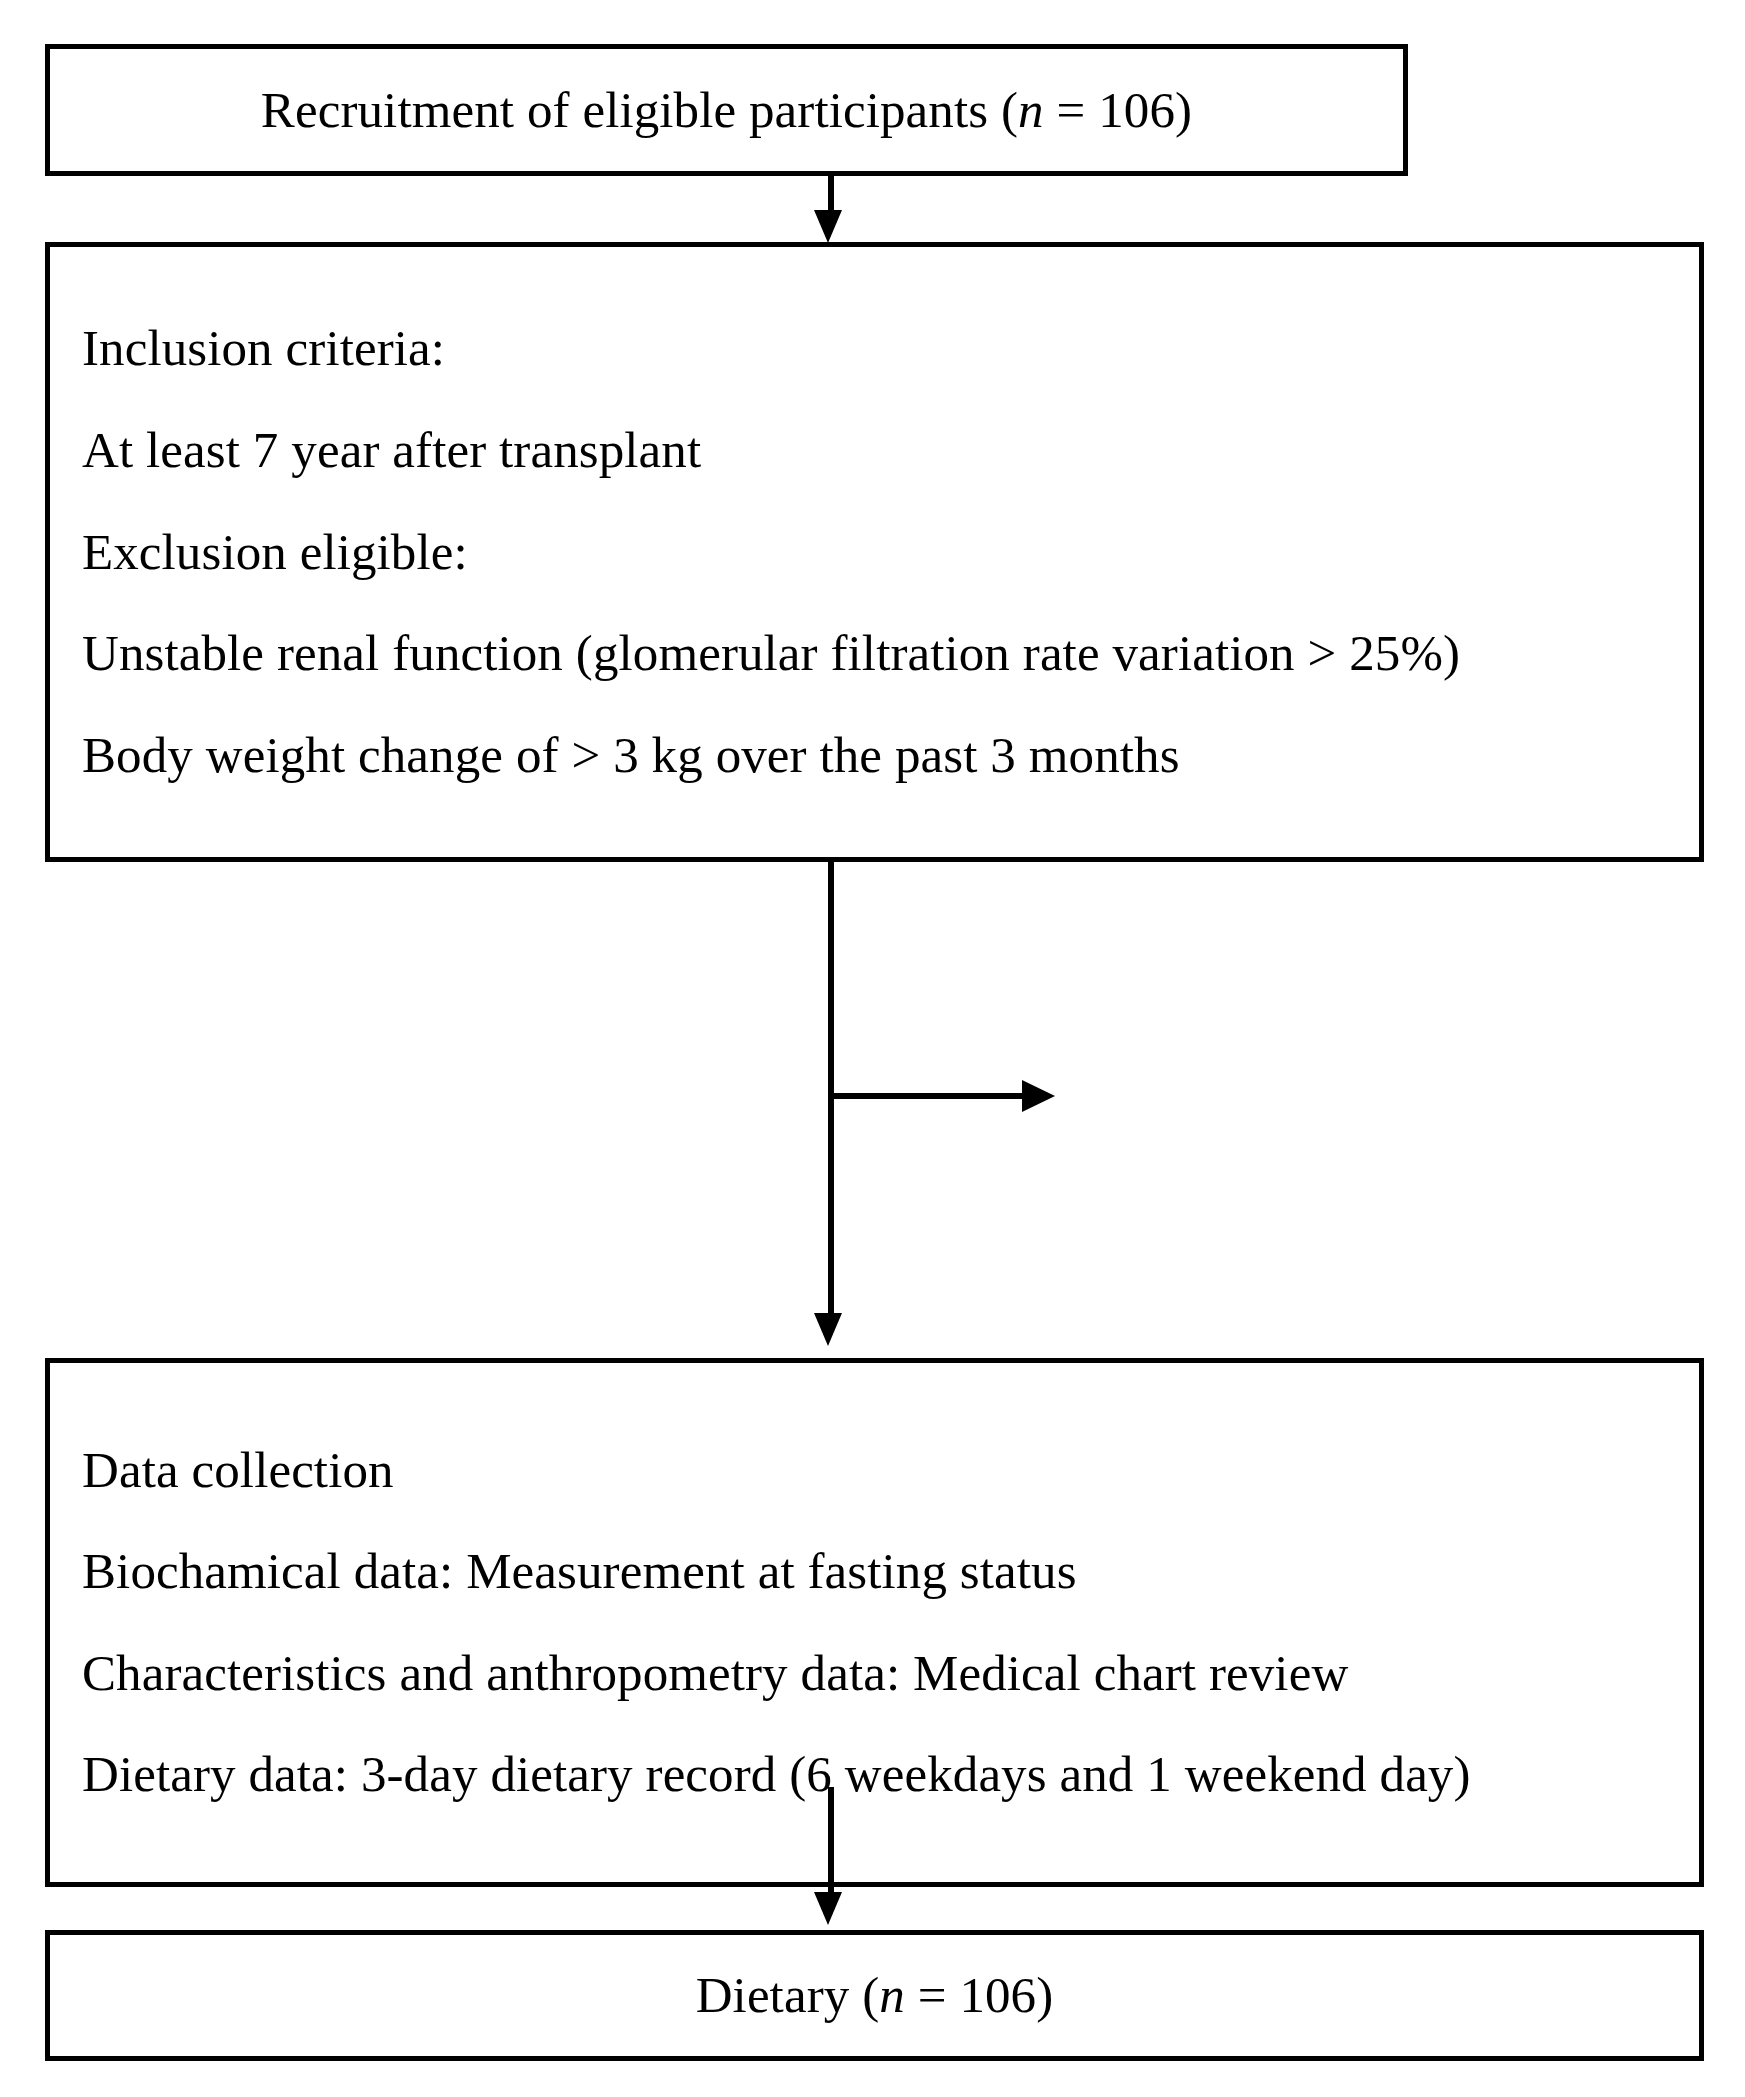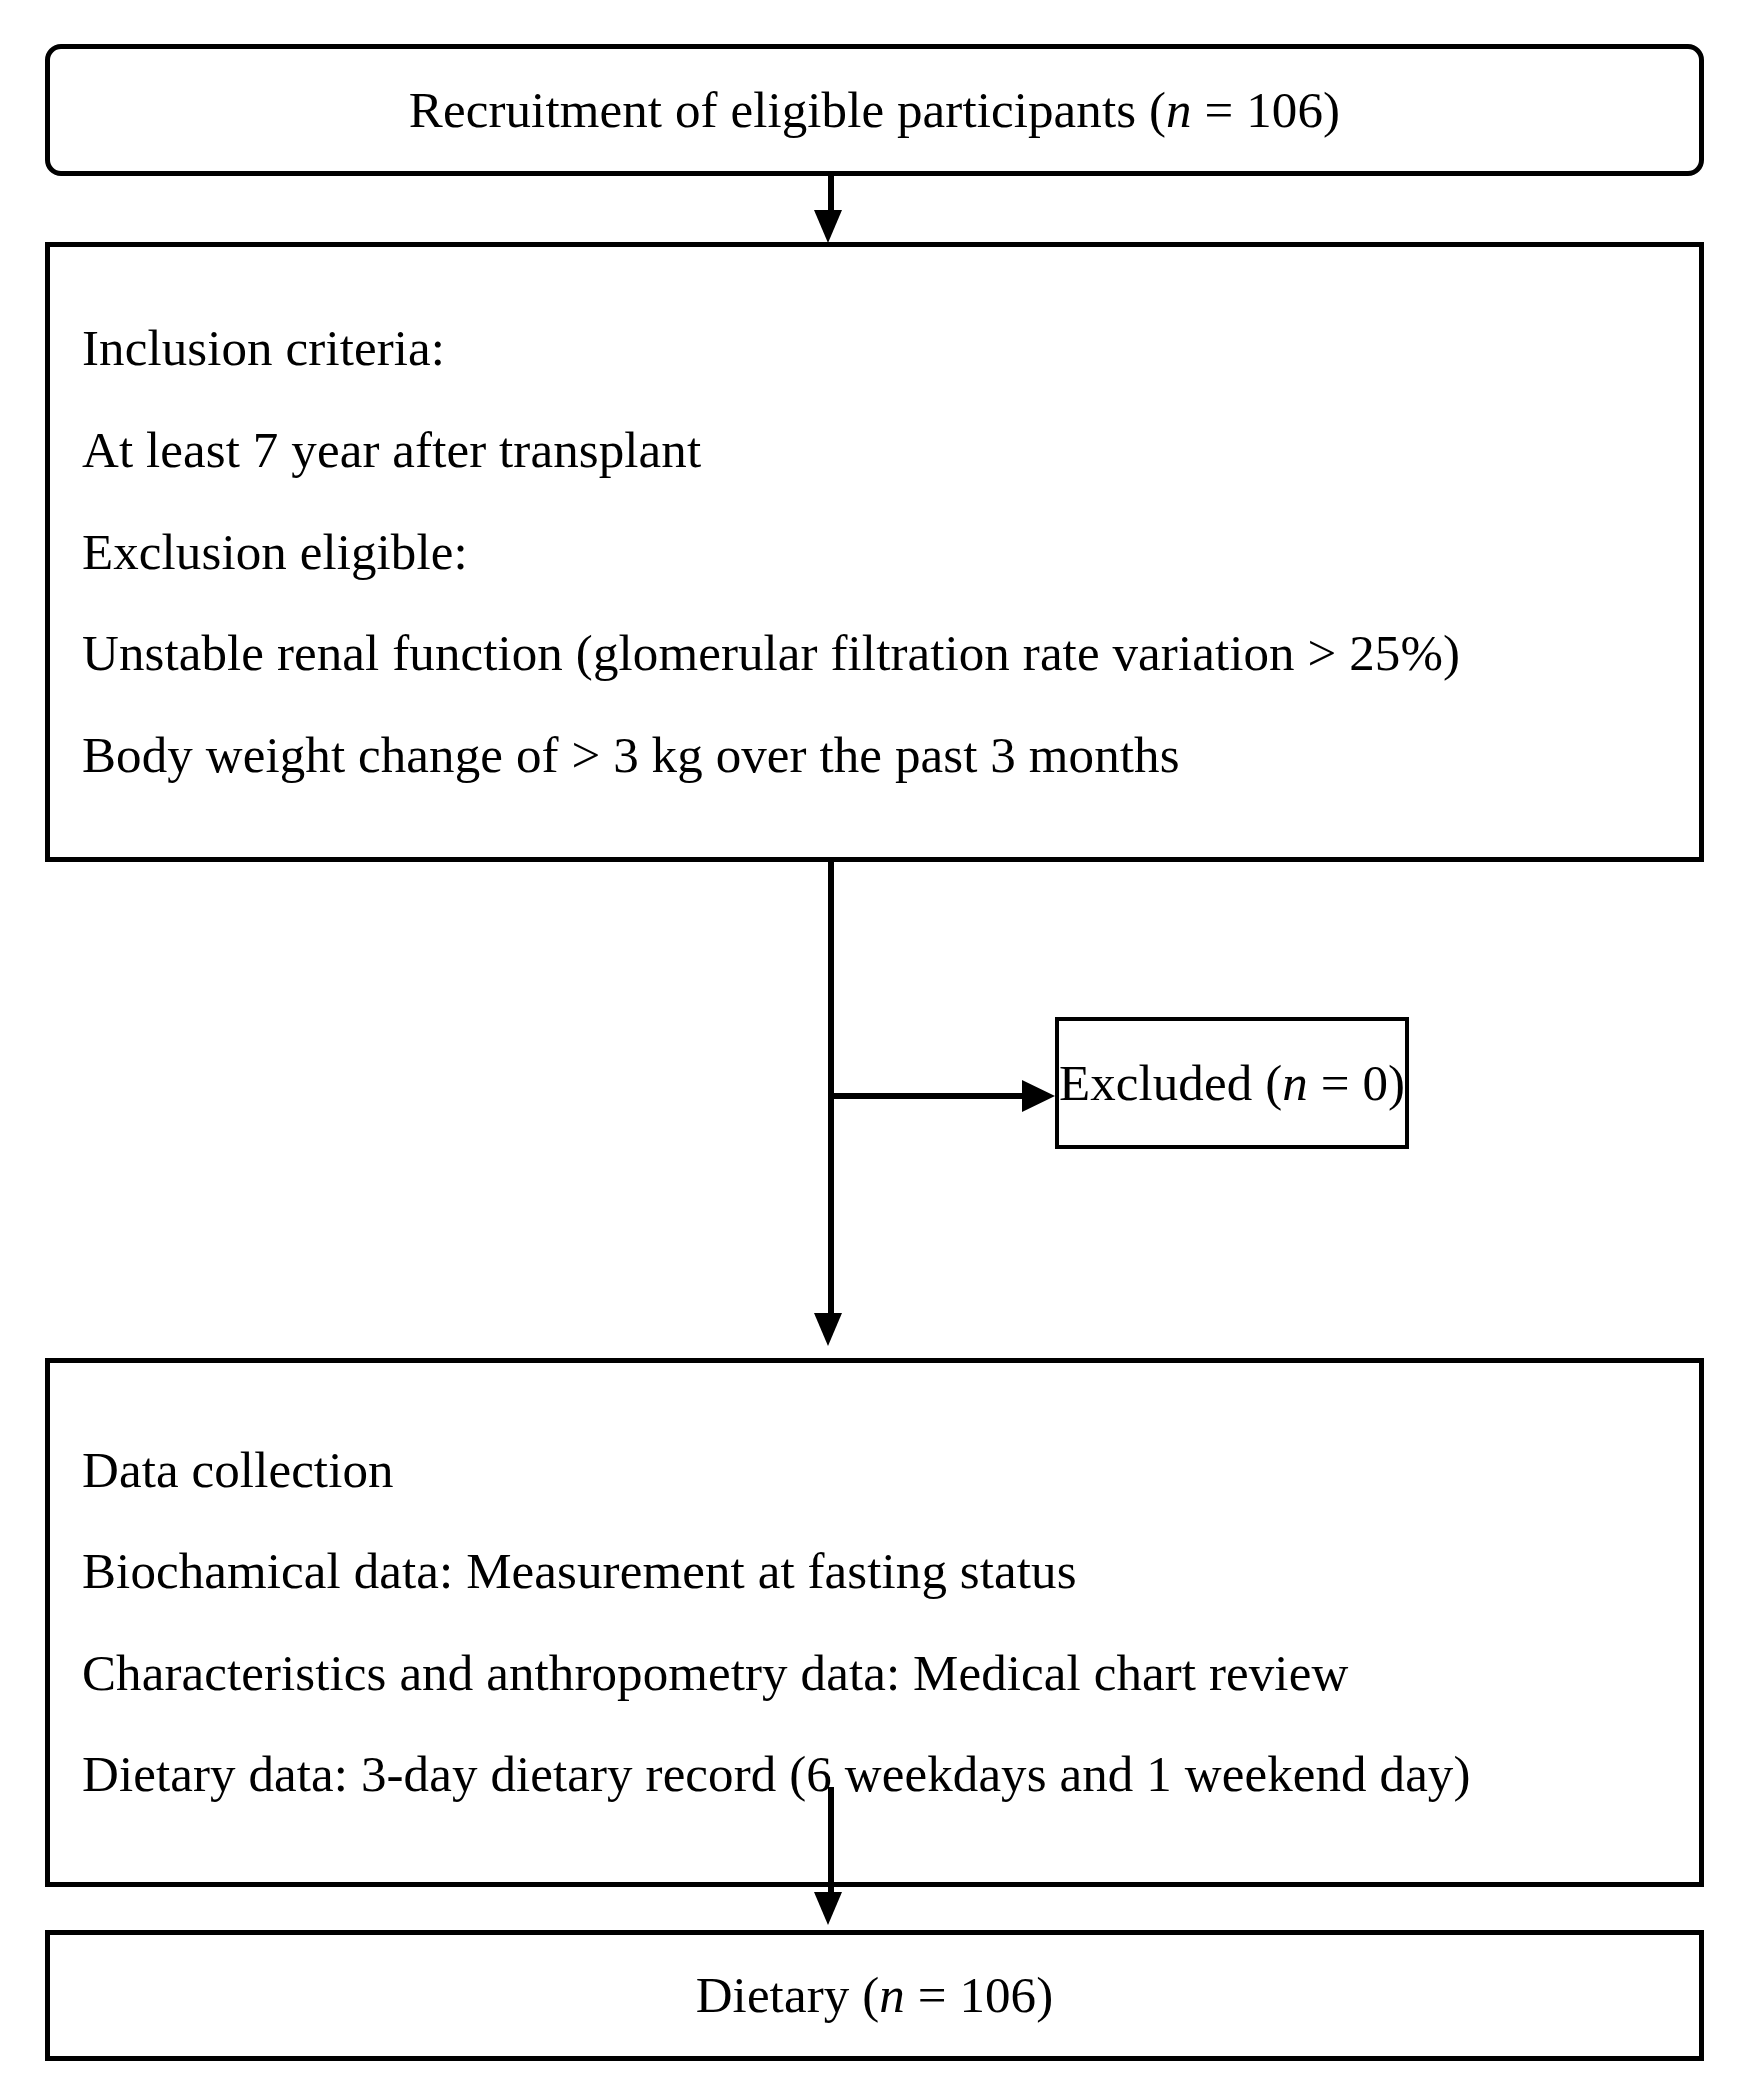--- a/index.html
+++ b/index.html
@@ -60,21 +60,21 @@
     font-size: 51px;
   }
 
   .ital {
     font-style: italic;
   }
 
   
   #node-recruitment {
     left: 45px;  top: 44px;
-    width: 1659px; height: 132px; border-radius: 16px;
+    width: 1363px; height: 132px;
   }
   #node-criteria {
     left: 45px;  top: 242px;
     width: 1659px; height: 620px;
   }
   #node-excluded {
     left: 1055px; top: 1017px;
     width: 354px; height: 132px;
   }
   #node-datacollection {
@@ -144,23 +144,20 @@
     <div class="line-text">Unstable renal function (glomerular filtration rate variation &gt; 25%)</div>
     <div class="line-text">Body weight change of &gt; 3 kg over the past 3 months</div>
   </div>
 
   <div class="conn v-line" id="conn2-line"></div>
   <div class="arrowhead-down" id="conn2-arrow"></div>
 
   <div class="conn h-line" id="conn2b-line"></div>
   <div class="arrowhead-right" id="conn2b-arrow"></div>
 
-  <div class="node node-centered thin" id="node-excluded">
-    <div class="line-text"><span>Excluded (</span><span class="ital">n</span><span> = 0)</span></div>
-  </div>
 
   <div class="node node-list" id="node-datacollection">
     <div class="line-text">Data collection</div>
     <div class="line-text">Biochamical data: Measurement at fasting status</div>
     <div class="line-text">Characteristics and anthropometry data: Medical chart review</div>
     <div class="line-text">Dietary data: 3-day dietary record (6 weekdays and 1 weekend day)</div>
   </div>
 
   <div class="conn v-line" id="conn3-line"></div>
   <div class="arrowhead-down" id="conn3-arrow"></div>

